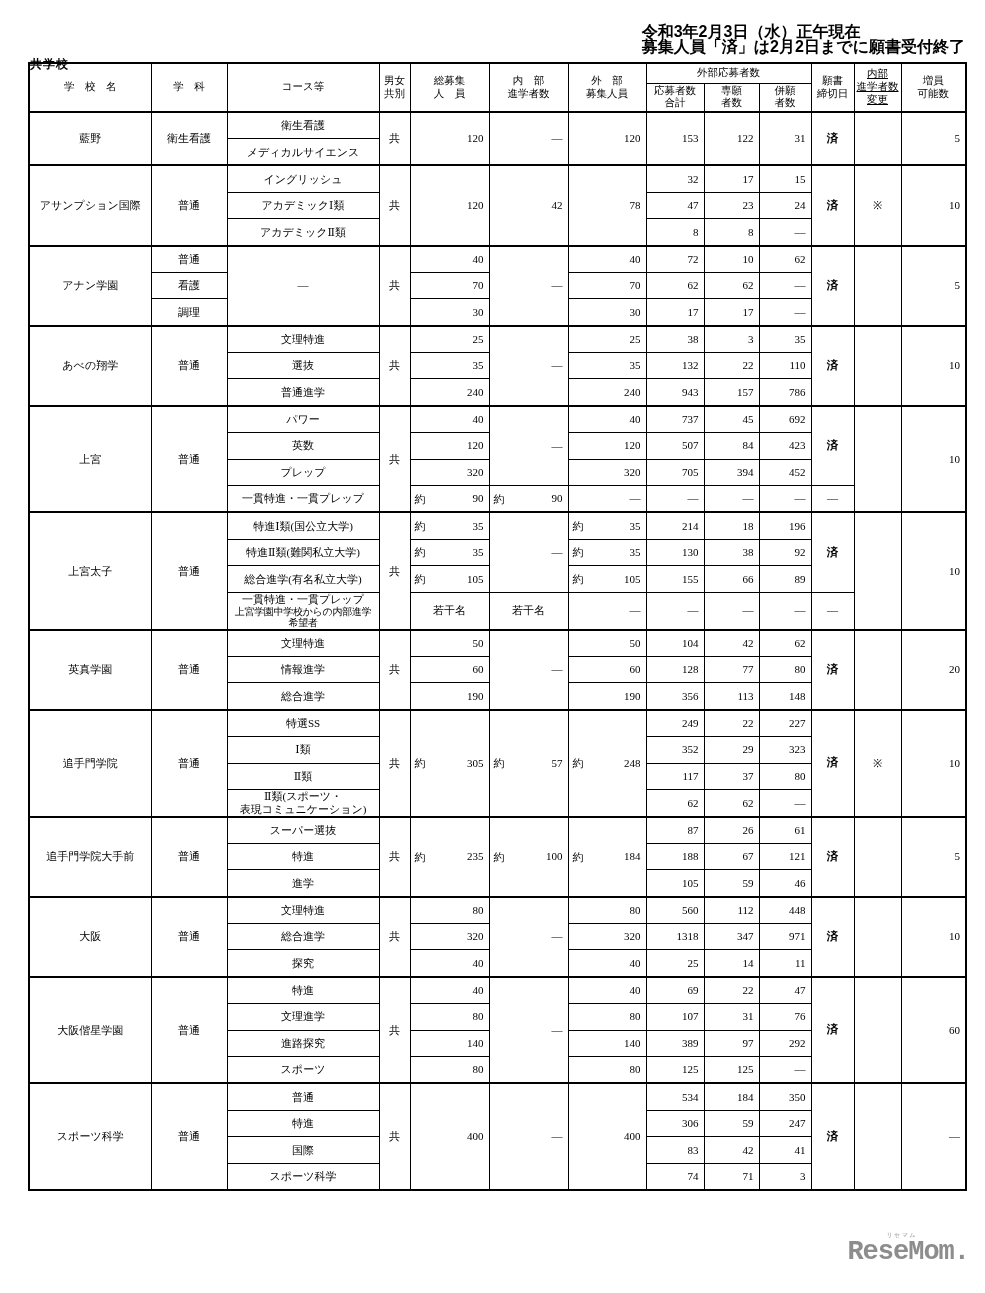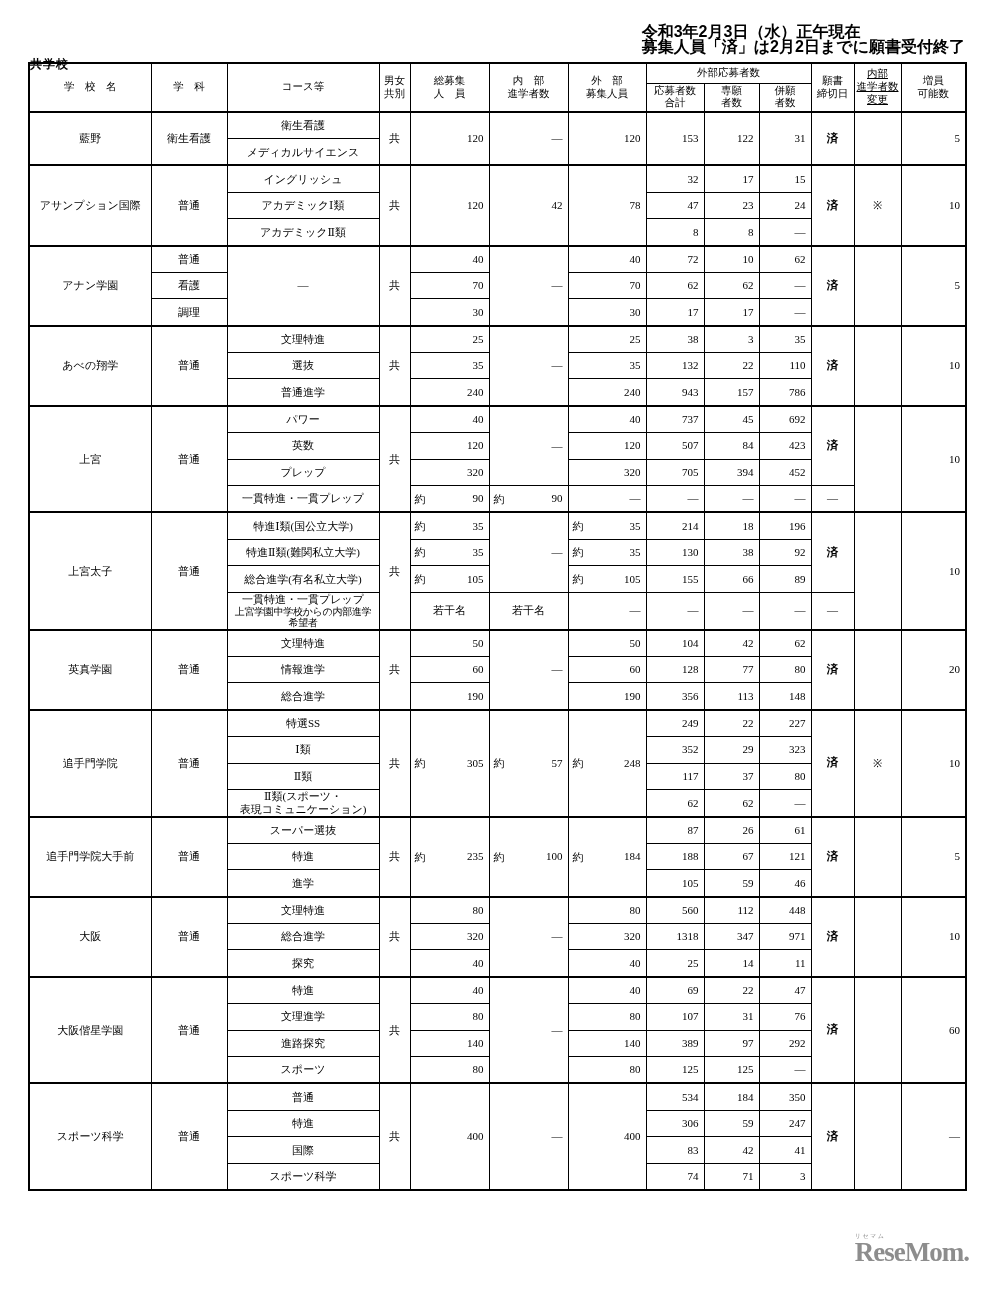--- a/index.html
+++ b/index.html
@@ -36,22 +36,22 @@
   th.small { font-size:9px; line-height:1.2; padding:1px 0;text-decoration:underline; }
   .adm tbody tr { height:26.7px; }
   .adm tbody td { line-height:1.15; }
   tr.gt td { border-top:2.5px solid #000; }
   td.c { text-align:center; }
   td.n { text-align:right; position:relative; padding-right:5px; }
   td.n .p { position:absolute; left:4px; top:50%; transform:translateY(-50%); }
   td.due { text-align:center; font-weight:bold; font-size:11.5px; }
   .sub { display:block; font-size:10px; line-height:1.15; letter-spacing:-0.3px; }
   .logo {
-    position:absolute; right:16px; top:1233px; text-align:left;
-    font-family:Liberation Serif, serif; color:#8d8d8d;
+    position:absolute; right:16px; top:1233px; text-align:center;
+    font-family:Liberation Mono, monospace; color:#8d8d8d;
   }
   .logo .ruby { font-size:6px; letter-spacing:1.5px; line-height:1; margin-right:13px; }
   .logo .word { font-size:27px; font-weight:bold; line-height:1; letter-spacing:-1px; }
 </style>
 </head>
 <body>
 
 <div class="notes">
   <div>令和3年2月3日（水）正午現在</div>
   <div>募集人員「済」は2月2日までに願書受付終了</div>

